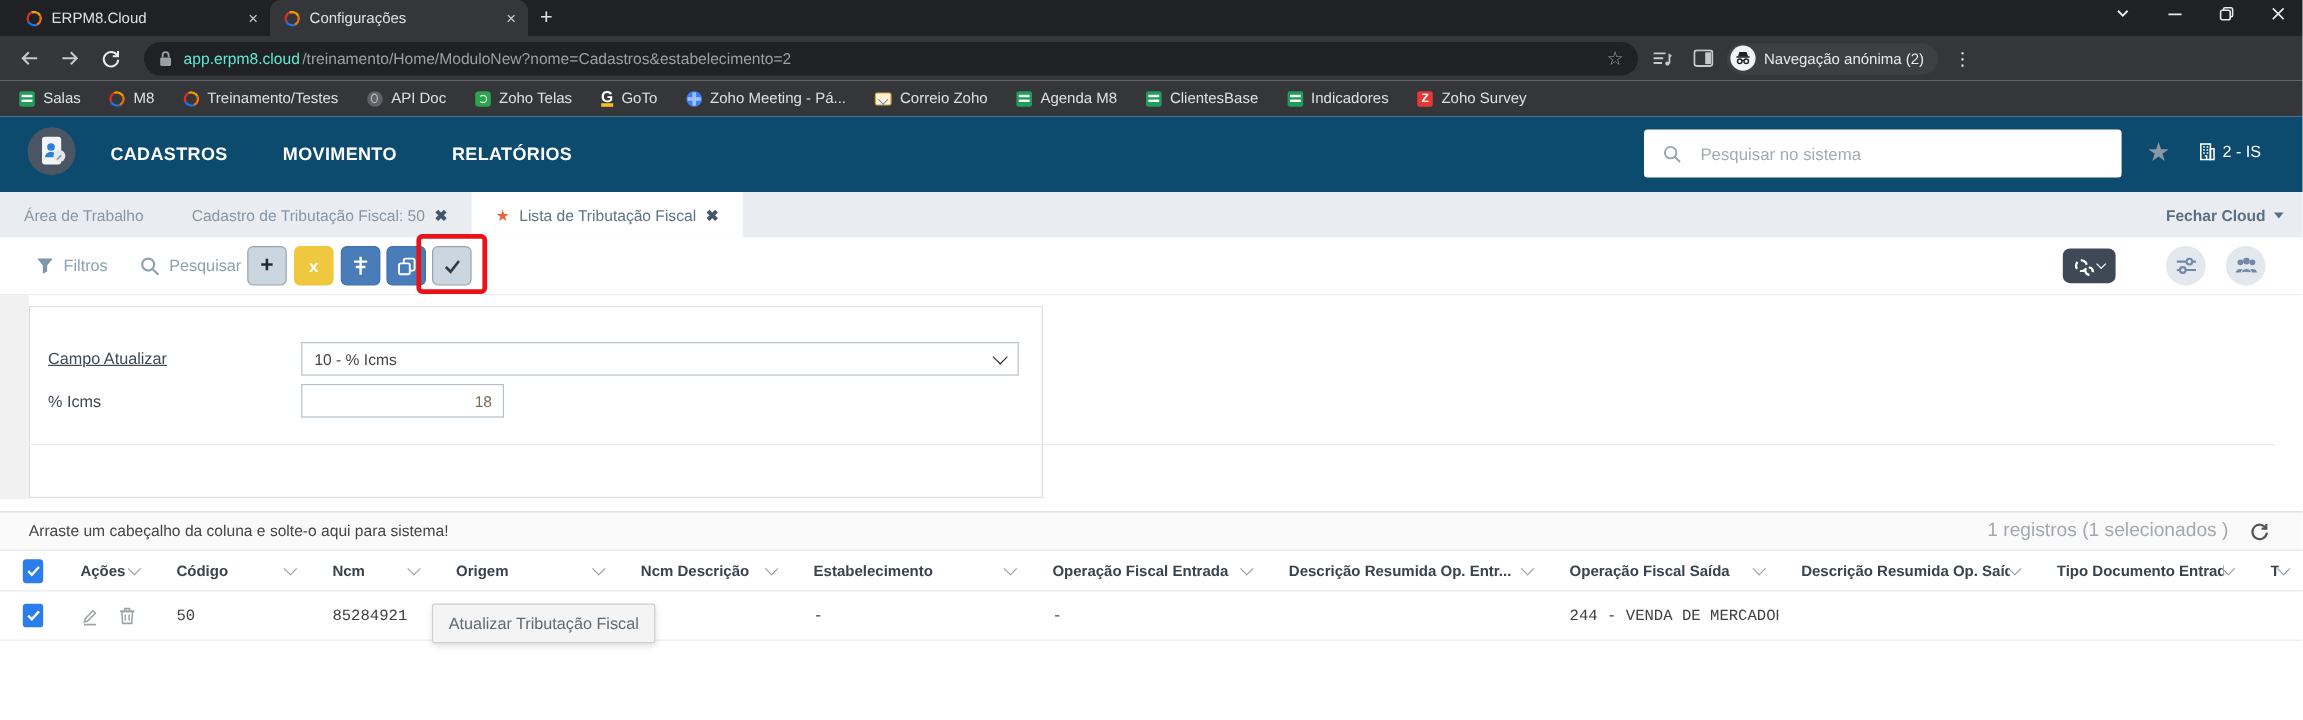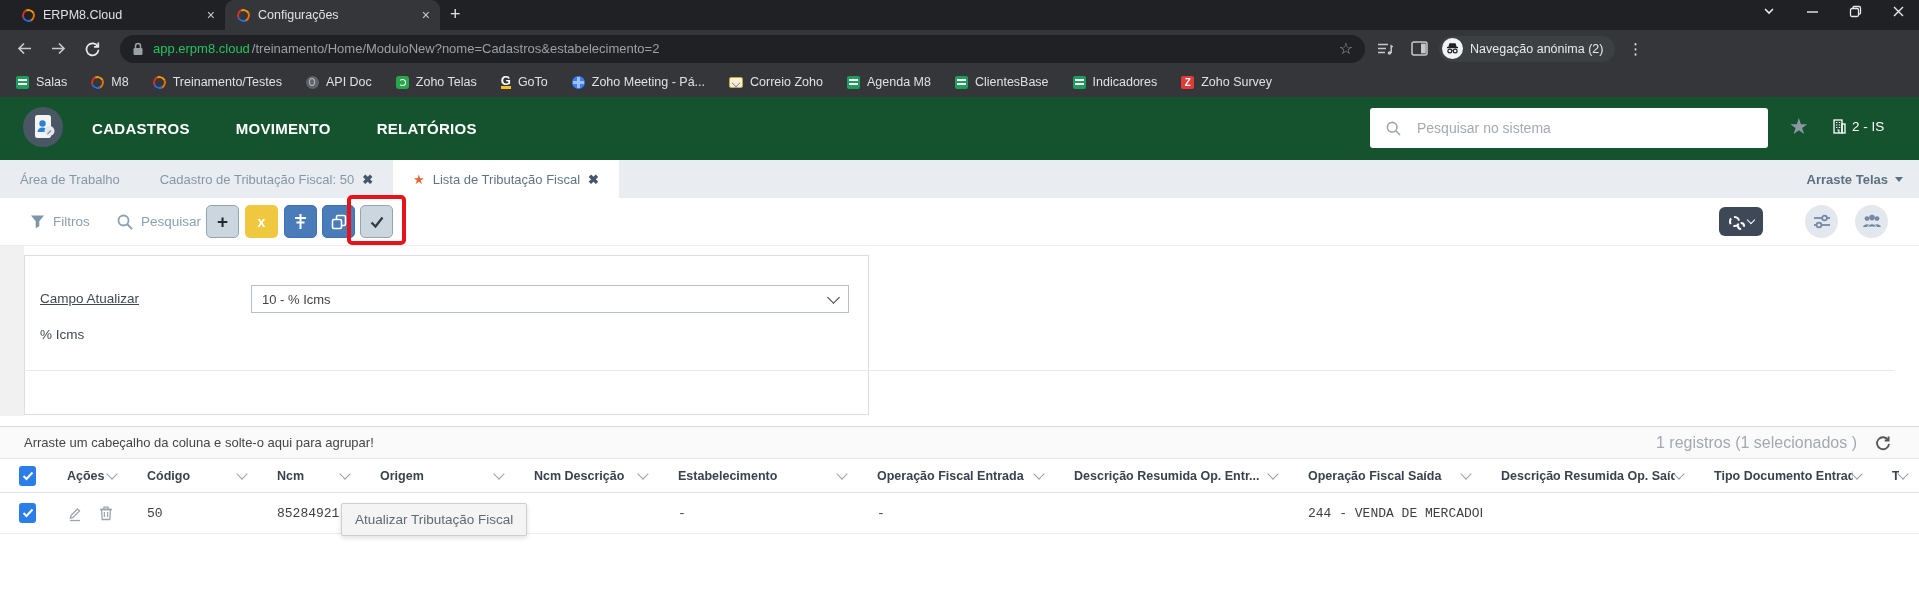--- a/index.html
+++ b/index.html
@@ -15,21 +15,21 @@
   .ctab .close{color:#c8cbce;font-size:14px;line-height:14px;cursor:default;}
   .fav-ring{width:13px;height:13px;border-radius:50%;box-sizing:border-box;flex:0 0 13px;
             border:2.6px solid #1a73e8;border-top-color:#f29900;border-right-color:#e8710a;border-left-color:#d93025;transform:rotate(20deg);}
   .newtab{color:#dfe1e4;font-size:18px;margin:0 0 5px 10px;}
   .winctl{position:absolute;right:14px;top:4px;display:flex;gap:30px;align-items:center;color:#e8eaed;}
 
   .chrome-bar{height:37px;background:#35363a;display:flex;align-items:center;gap:6px;padding:0 10px;box-sizing:border-box;}
   .navic{width:28px;height:28px;display:flex;align-items:center;justify-content:center;}
   .omnibox{height:28px;background:#202124;border-radius:14px;flex:0 0 1245px;margin-left:8px;
            display:flex;align-items:center;padding:0 12px;box-sizing:border-box;color:#9aa0a6;font-size:13px;gap:9px;}
-  .omnibox .host{color:#22c55e;}
+  .omnibox .host{color:#5eead4;}
   .omnibox .path{color:#9aa0a6;white-space:nowrap;overflow:hidden;flex:1;}
   .omnibox .star{font-size:16px;color:#9aa0a6;}
   .incog{height:26px;background:#3c4043;border-radius:13px;display:flex;align-items:center;gap:7px;
          padding:0 12px 0 3px;color:#e8eaed;font-size:12.5px;white-space:nowrap;}
   .incog-circ{width:21px;height:21px;border-radius:50%;background:#f1f3f4;display:flex;align-items:center;justify-content:center;}
   .dots{color:#e8eaed;font-size:15px;letter-spacing:0;}
 
   .bookmarks{height:30px;background:#35363a;display:flex;align-items:center;gap:24px;padding:0 16px;
              color:#dee1e4;font-size:12.5px;}
   .bm{display:flex;align-items:center;gap:7px;white-space:nowrap;}
@@ -43,21 +43,21 @@
   .bm-g{font-weight:bold;font-size:13px;color:#fff;border-bottom:3px solid #f6c026;line-height:11px;}
   .bm-meet{width:13px;height:13px;border-radius:50%;background:#3b7ff2;position:relative;}
   .bm-meet::before{content:"";position:absolute;left:5px;top:1px;width:3px;height:11px;background:#9cc0fb;}
   .bm-meet::after{content:"";position:absolute;top:5px;left:1px;height:3px;width:11px;background:#9cc0fb;}
   .bm-mail{width:14px;height:11px;background:#fdf0cf;border:1px solid #caa53d;border-radius:2px;position:relative;box-sizing:border-box;}
   .bm-mail::before{content:"";position:absolute;left:1px;top:0px;width:9px;height:9px;border-right:1.4px solid #2e6fd8;border-bottom:1.4px solid #2e6fd8;transform:rotate(45deg) scale(.6);}
   .bm-z{width:13px;height:13px;background:#e53935;border-radius:2px;color:#fff;font-weight:bold;font-size:10px;
         display:flex;align-items:center;justify-content:center;}
 
   
-  .app-header{height:63px;background:#14532d;display:flex;align-items:center;position:relative;}
+  .app-header{height:63px;background:#0c4a6e;display:flex;align-items:center;position:relative;}
   .logo-wrap{margin:0 28px 0 22px;}
   .app-menus{display:flex;gap:46px;color:#fff;font-weight:bold;font-size:15px;letter-spacing:.3px;}
   .app-search{position:absolute;left:1370px;top:11px;width:398px;height:40px;background:#fff;border-radius:3px;
               display:flex;align-items:center;gap:14px;padding:0 16px;box-sizing:border-box;}
   .app-search input{border:0;outline:0;flex:1;font-size:14px;color:#333;font-family:"Liberation Sans",sans-serif;}
   .app-search input::placeholder{color:#a2abb3;}
   .hdr-star{position:absolute;left:1789px;top:19px;font-size:22px;color:#8b97a3;line-height:22px;}
   .hdr-estab{position:absolute;left:1832px;top:22px;color:#fff;font-size:13.5px;display:flex;gap:6px;align-items:center;}
 
   
@@ -81,21 +81,21 @@
   .right-actions{position:absolute;top:6px;right:0;width:200px;height:36px;}
   .dark-btn{position:absolute;left:0;top:3px;width:44px;height:29px;background:#3f4856;border-radius:6px;
             display:flex;align-items:center;justify-content:center;gap:1px;}
   .gear{width:11px;height:11px;border-radius:50%;border:2.5px dashed #fff;box-sizing:border-box;}
   .gear.sm{width:8px;height:8px;border-width:2px;margin-top:8px;margin-left:-4px;}
   .chev-w{width:5px;height:5px;border-right:1.6px solid #fff;border-bottom:1.6px solid #fff;transform:rotate(45deg);margin-left:2px;margin-top:-4px;}
   .circ-btn{position:absolute;top:1px;width:33px;height:33px;border-radius:50%;background:#e2e8ed;
             display:flex;align-items:center;justify-content:center;}
 
   
-  .tooltip{position:absolute;left:341px;top:257px;height:31px;padding:0 13px;background:#f4f4f4;border:1px solid #cfcfcf;
+  .tooltip{position:absolute;left:360px;top:257px;height:31px;padding:0 13px;background:#f4f4f4;border:1px solid #cfcfcf;
            border-radius:2px;display:flex;align-items:center;color:#5f6a73;font-size:13.5px;
            box-shadow:0 2px 5px rgba(0,0,0,.13);white-space:nowrap;z-index:5;}
 
   
   .content{position:relative;height:180px;background:#fff;}
   .gutter{position:absolute;left:0;top:0;width:24px;height:170px;background:#f1f1f1;}
   .panel{position:absolute;left:24px;top:9px;width:845px;height:160px;border:1px solid #d9dfe4;box-sizing:border-box;background:#fff;}
   .fullrule{position:absolute;left:24px;right:24px;top:124px;height:1px;background:#e9e9e9;}
   .flabel{position:absolute;left:40px;color:#3f4956;font-size:13.5px;}
   .fselect{position:absolute;left:251px;top:39px;width:598px;height:28px;border:1px solid #b6c1ca;box-sizing:border-box;
@@ -303,21 +303,21 @@
           <span>Cadastro de Tributação Fiscal: 50</span>
           <span class="x">✖</span>
         </div>
         <div class="stab active">
           <span class="star">★</span>
           <span>Lista de Tributação Fiscal</span>
           <span class="x">✖</span>
         </div>
       </div>
     <div class="fechar">
-      <span>Arraste Telas</span>
+      <span>Fechar Cloud</span>
       <span class="tri-down"></span>
     </div>
   </div>
 
   <div class="toolbar">
     <div class="tb-item" style="left:30px;">
       <svg width="15" height="15" viewBox="0 0 15 15">
           <path d="M1 1.5 H14 L9.3 7.2 V12.2 L5.7 14.2 V7.2 Z" fill="#7f96a8"></path>
         </svg>
       <span>Filtros</span>
@@ -384,25 +384,26 @@
     <div class="gutter"></div>
     <div class="panel"></div>
     <div class="fullrule"></div>
     <div class="flabel" style="top:45px;text-decoration:underline;">Campo Atualizar</div>
     <div class="fselect">
       <span>10 - % Icms</span>
       <span class="sp"></span>
       <span class="chev-d"></span>
     </div>
     <div class="flabel" style="top:81px;">% Icms</div>
+    <input class="finput" value="18" style="">
   </div>
 
   <div class="grid">
     <div class="groupbar">
-      <span>Arraste um cabeçalho da coluna e solte-o aqui para agrupar!</span>
+      <span>Arraste um cabeçalho da coluna e solte-o aqui para sistema!</span>
       <span class="records">1 registros (1 selecionados )</span>
       <span class="refresh">
         <svg width="16" height="16" viewBox="0 0 16 16">
             <path d="M13.2 5.2 A6 6 0 1 0 14 8.8" stroke="#555" stroke-width="1.8" fill="none"></path>
             <path d="M13.6 1.6 V5.5 H9.7" stroke="#555" stroke-width="1.8" fill="none"></path>
           </svg>
       </span>
     </div>
     <div class="ghead">
         <div class="gcell ckwrap" style="width:48px">

